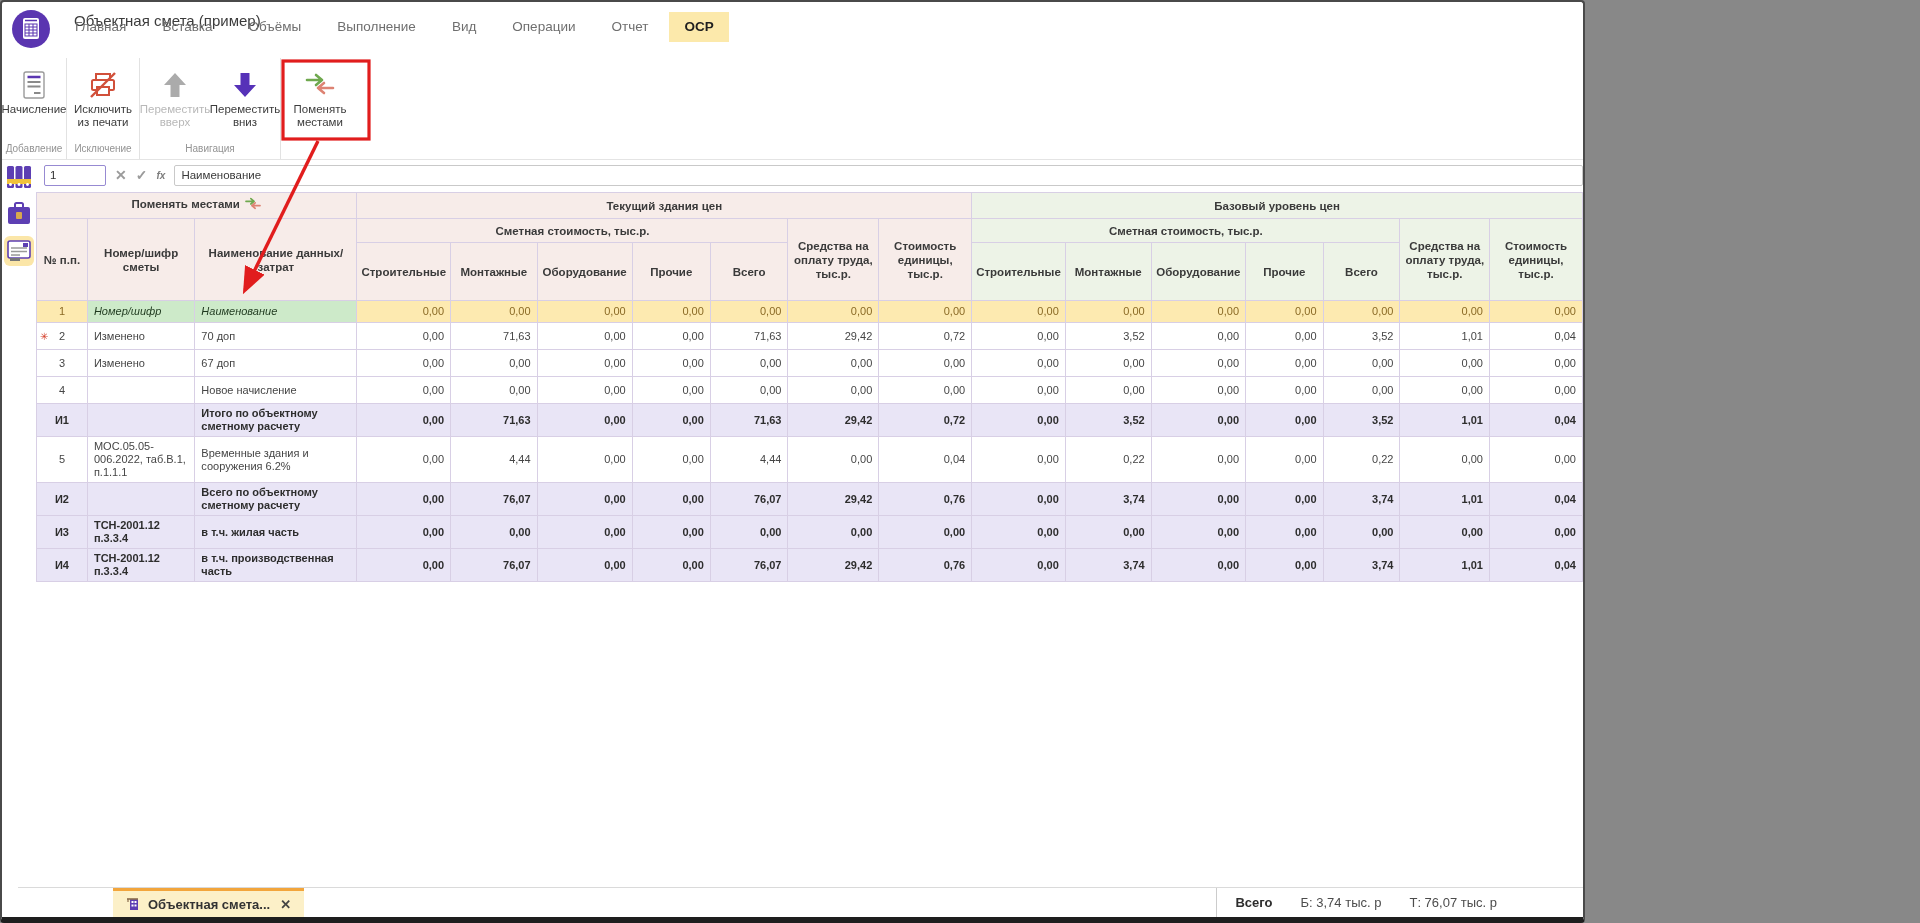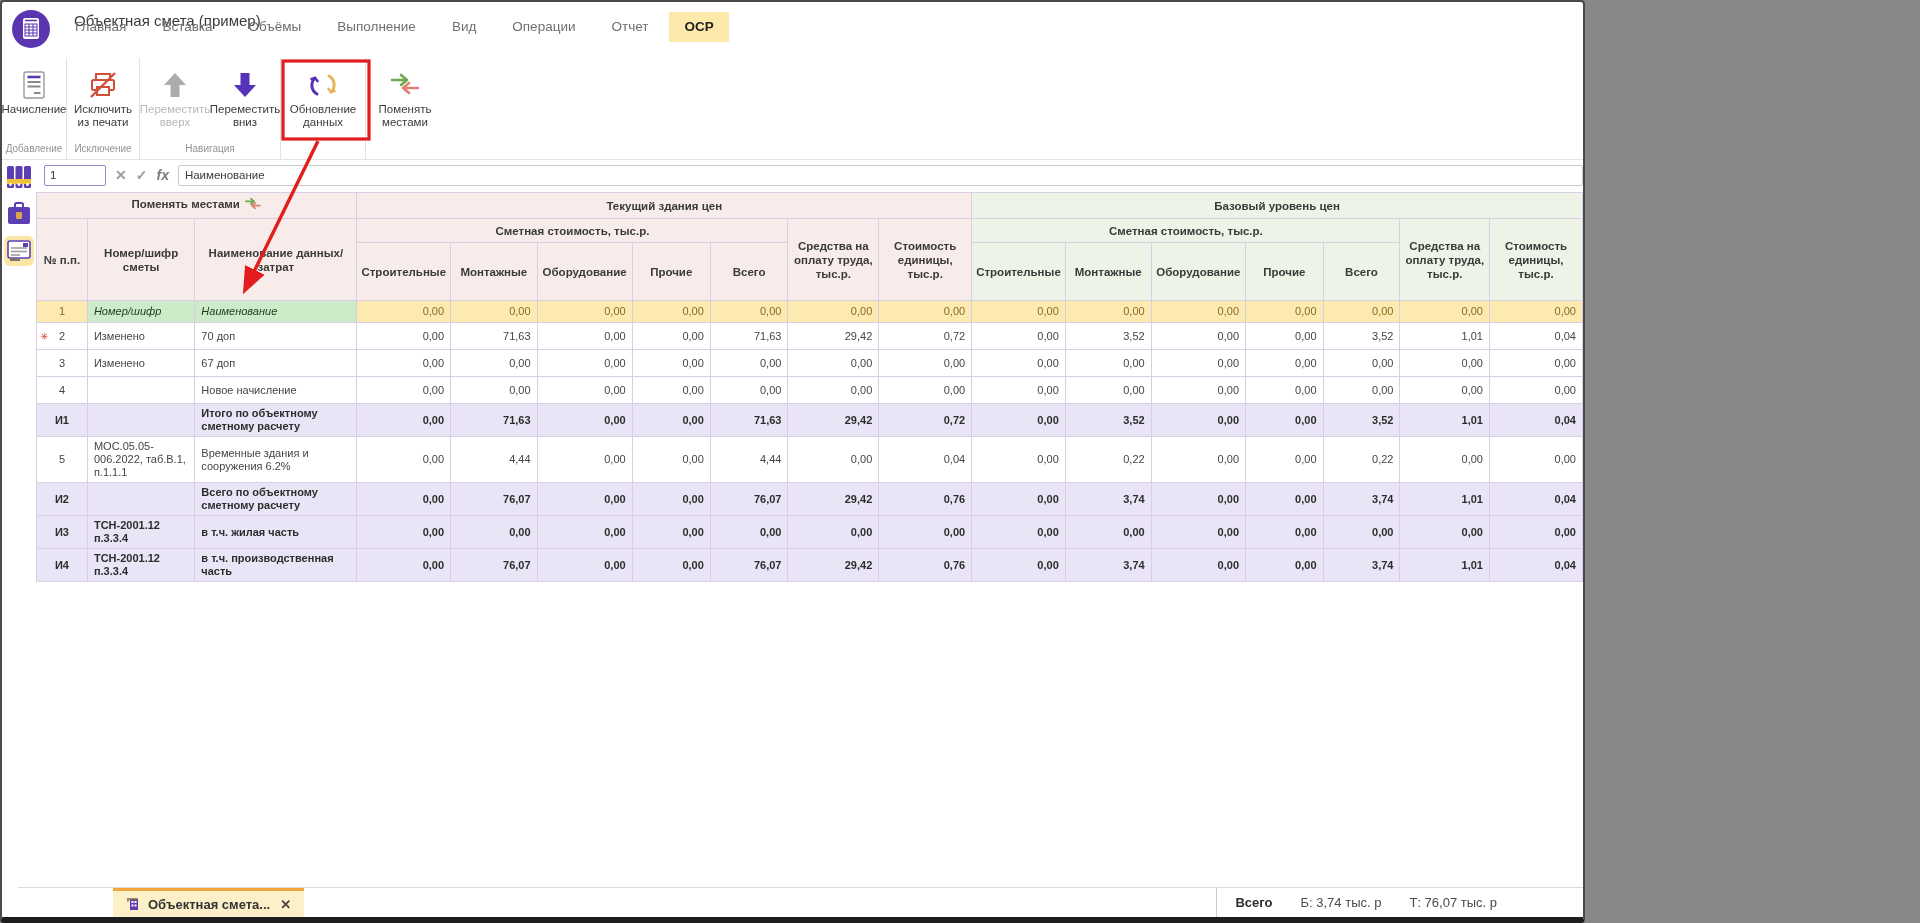--- a/index.html
+++ b/index.html
@@ -34,21 +34,21 @@
   
   .body { flex: 1; display: flex; min-height: 0; }
   .rail { width: 34px; flex: none; display: flex; flex-direction: column; align-items: center; padding-top: 2px; gap: 7px; }
   .rail-item { width: 30px; height: 30px; display: flex; align-items: center; justify-content: center; border-radius: 6px; }
   .rail-item.active { background: #fbe6a8; }
   .content { flex: 1; min-width: 0; }
   
   .formula { height: 30px; display: flex; align-items: center; gap: 9px; padding-left: 8px; }
   .row-input { width: 62px; height: 21px; border: 1px solid #978ad2; border-radius: 2px; font-size: 11.5px; padding: 0 5px; color: #333; font-family: "Liberation Sans", sans-serif; outline: none; }
   .f-ic { color: #9b9b9b; font-size: 14px; font-weight: bold; line-height: 14px; }
-  .fx { font-style: italic; color: #7d7d7d; font-size: 14px; font-weight: bold; }
+  .fx { font-style: italic; color: #7d7d7d; font-size: 10px; font-weight: bold; }
   .expr-input { width: 1568px; height: 21px; border: 1px solid #c9c9c9; border-radius: 2px; font-size: 11.5px; padding: 0 6px; color: #3a3a3a; font-family: "Liberation Sans", sans-serif; outline: none; }
   
   table.est { border-collapse: collapse; table-layout: fixed; margin-top: 2px; }
   table.est th, table.est td { border: 1px solid #d8cfe5; }
   table.est th { font-size: 11.5px; font-weight: bold; color: #3a3a3a; text-align: center; padding: 3px 4px; line-height: 14px; }
   .hdr-pink { background: #f7ece9; }
   .hdr-green { background: #edf3e7; }
   .h1 th { height: 26px; }
   .h2 th { height: 24px; }
   .h3 th { height: 58px; }
@@ -154,36 +154,20 @@
             <svg width="26" height="28" viewBox="0 0 26 28">
                 <path d="M13 26 L2 14 H8.5 V2 H17.5 V14 H24 Z" fill="#5632b8"></path>
               </svg>
           </span>
           <span class="lbl">Переместить вниз</span>
         </div>
       </div>
       <div class="rib-group-label">Навигация</div>
     </div>
 
-    <div class="rib-group g-refresh">
-      <div class="rib-buttons">
-        <div class="rib-btn">
-          <span class="ic">
-            <svg width="30" height="30" viewBox="0 0 30 30">
-                <path d="M9 24 A10 10 0 0 1 7 8" fill="none" stroke="#5632b8" stroke-width="3" stroke-linecap="round"></path>
-                <path d="M7 8 L3.5 9 M7 8 L9.5 11" stroke="#5632b8" stroke-width="2.6" stroke-linecap="round" fill="none"></path>
-                <path d="M21 6 A10 10 0 0 1 23 22" fill="none" stroke="#e6b45a" stroke-width="3" stroke-linecap="round"></path>
-                <path d="M23 22 L26.5 21 M23 22 L20.5 19" stroke="#e6b45a" stroke-width="2.6" stroke-linecap="round" fill="none"></path>
-              </svg>
-          </span>
-          <span class="lbl">Обновление данных</span>
-        </div>
-      </div>
-      <div class="rib-group-label"></div>
-    </div>
 
     <div class="rib-group g-swap noline">
       <div class="rib-buttons">
         <div class="rib-btn">
           <span class="ic">
             <svg width="32" height="26" viewBox="0 0 32 26">
                 <path d="M3 8 H18 M18 8 L12 3 M18 8 L12 13" stroke="#6fa84e" stroke-width="2.6" fill="none" stroke-linecap="round" stroke-linejoin="round"></path>
                 <path d="M29 16 H14 M14 16 L20 11 M14 16 L20 21" stroke="#dd8373" stroke-width="2.6" fill="none" stroke-linecap="round" stroke-linejoin="round"></path>
               </svg>
           </span>

